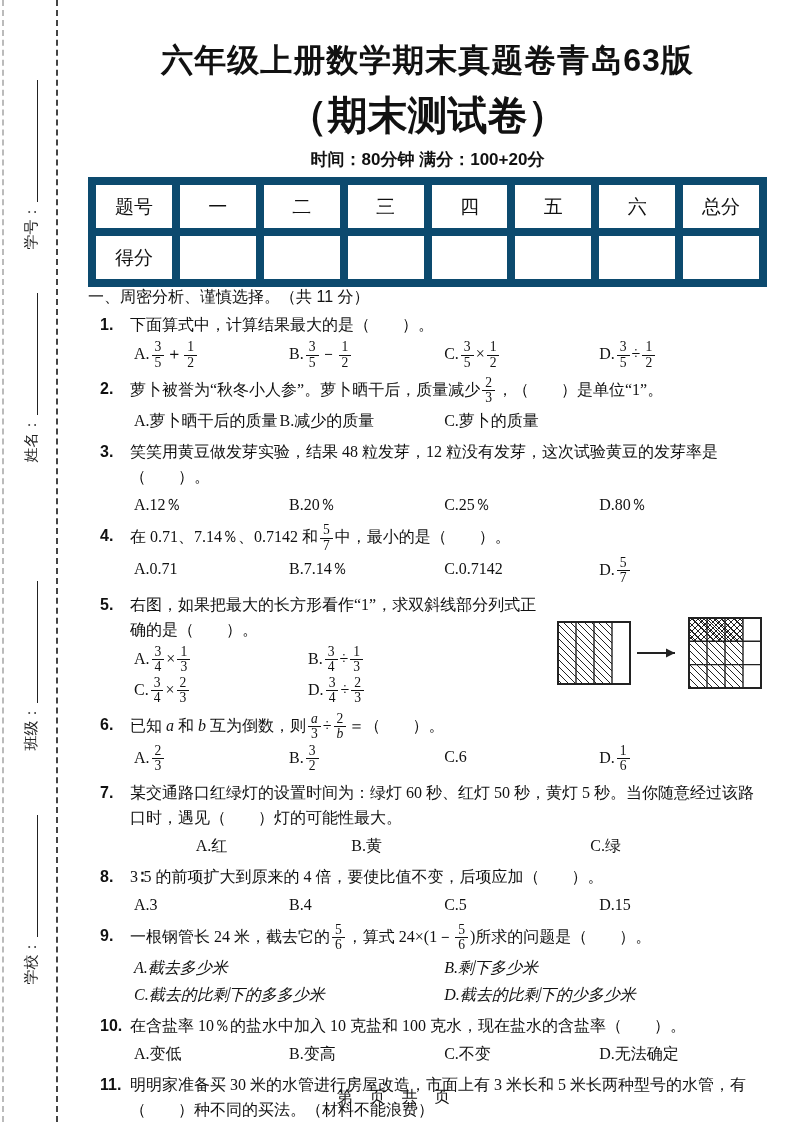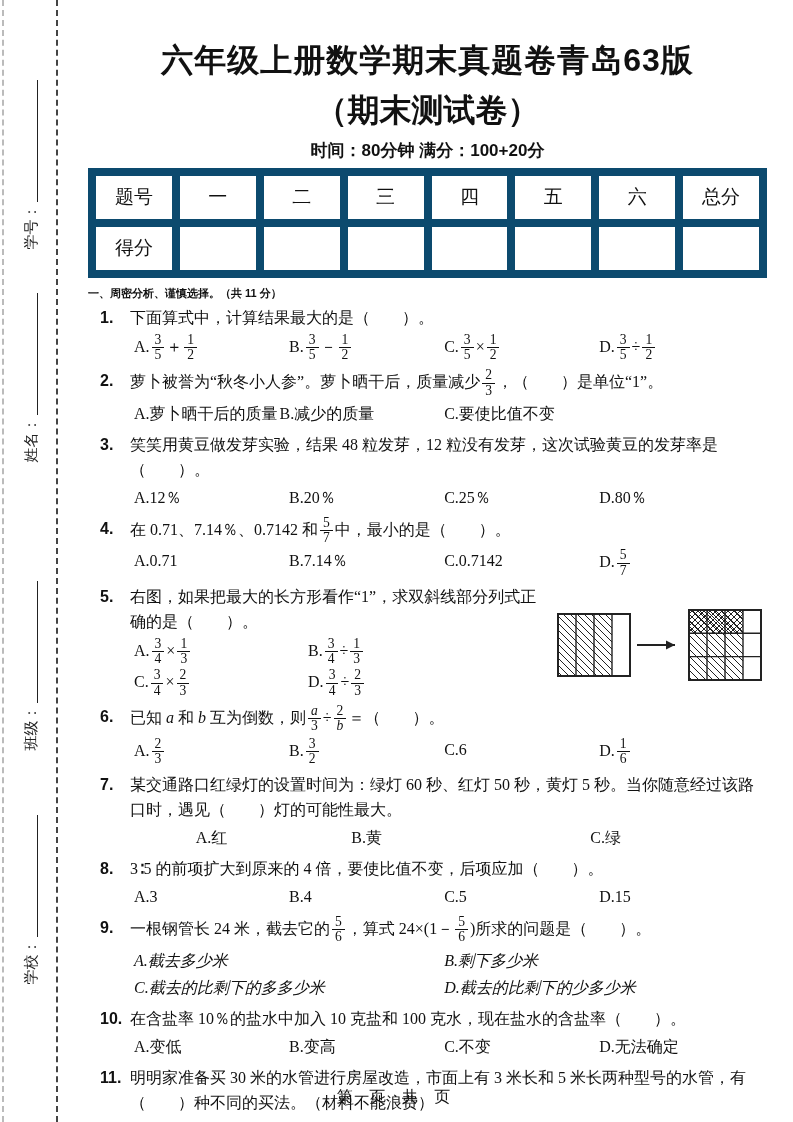--- a/index.html
+++ b/index.html
@@ -34,37 +34,37 @@
   }
   
   #content{
     position:absolute;left:88px;right:26px;top:26px;
   }
   .title{
     text-align:center;font-size:32px;font-weight:bold;letter-spacing:1px;
     font-family:"Liberation Sans", sans-serif;line-height:1.2;margin-top:15px;
   }
   .subtitle{
-    text-align:center;font-size:32px;font-weight:bold;margin-top:12px;
+    text-align:center;font-size:40px;font-weight:bold;margin-top:12px;
     font-family:"Liberation Sans", sans-serif;line-height:1.2;
   }
   .info{
     text-align:center;font-size:17px;font-weight:bold;margin-top:9px;
     font-family:"Liberation Sans", sans-serif;
   }
   table.score{
     width:100%;border-collapse:collapse;margin-top:6px;
     font-size:19px;text-align:center;
     font-family:"Liberation Sans", sans-serif;
   }
   table.score td,table.score th{
     border:8px solid #0c4a6e;height:41px;font-weight:normal;width:12.5%;
   }
   .sec-head{
-    font-size:11px;font-weight:bold;margin-top:8px;
+    font-size:16px;font-weight:normal;margin-top:0;
     font-family:"Liberation Sans", sans-serif;
   }
   
   #questions{margin-top:4px;}
   .q{position:relative;padding-left:42px;margin-bottom:5px;font-size:16px;line-height:25px;}
   .q-num{position:absolute;left:12px;top:0;font-weight:bold;font-family:"Liberation Sans", sans-serif;}
   .q-stem{display:block;}
   .opts{display:grid;margin-top:2px;padding-left:4px;}
   .opts.row4{grid-template-columns:24.5% 24.5% 24.5% 26.5%;}
   .opts.row3{grid-template-columns:24.5% 24.5% 51%;text-align:center;}
@@ -151,21 +151,21 @@
             <span class="opt">C.<span class="frac"><span class="fn">3</span><span class="fd">5</span></span>×<span class="frac"><span class="fn">1</span><span class="fd">2</span></span></span>
             <span class="opt">D.<span class="frac"><span class="fn">3</span><span class="fd">5</span></span>÷<span class="frac"><span class="fn">1</span><span class="fd">2</span></span></span>
           </div>
         </div>
         <div class="q">
           <span class="q-num">2.</span>
           <span class="q-stem">萝卜被誉为“秋冬小人参”。萝卜晒干后，质量减少<span class="frac"><span class="fn">2</span><span class="fd">3</span></span>，（　　）是单位“1”。</span>
           <div class="opts rowq2">
             <span class="opt">A.萝卜晒干后的质量</span>
             <span class="opt">B.减少的质量</span>
-            <span class="opt">C.要使比值不变</span>
+            <span class="opt">C.萝卜的质量</span>
           </div>
         </div>
         <div class="q">
           <span class="q-num">3.</span>
           <span class="q-stem">笑笑用黄豆做发芽实验，结果 48 粒发芽，12 粒没有发芽，这次试验黄豆的发芽率是（　　）。</span>
           <div class="opts row4">
             <span class="opt">A.12％</span>
             <span class="opt">B.20％</span>
             <span class="opt">C.25％</span>
             <span class="opt">D.80％</span>

